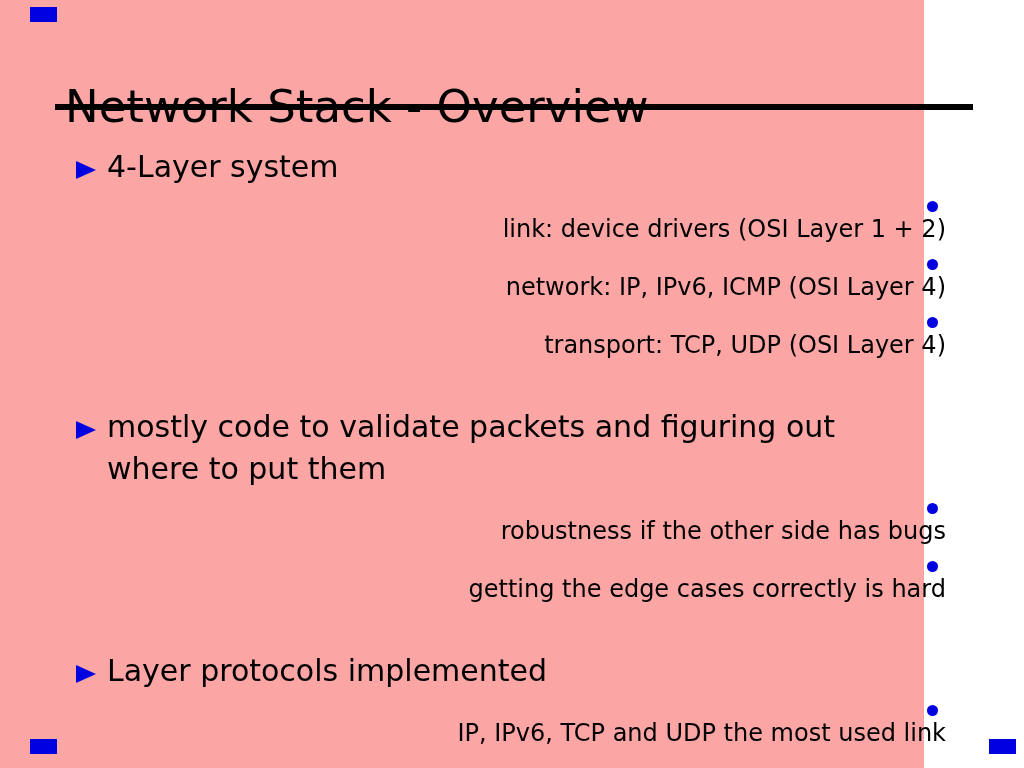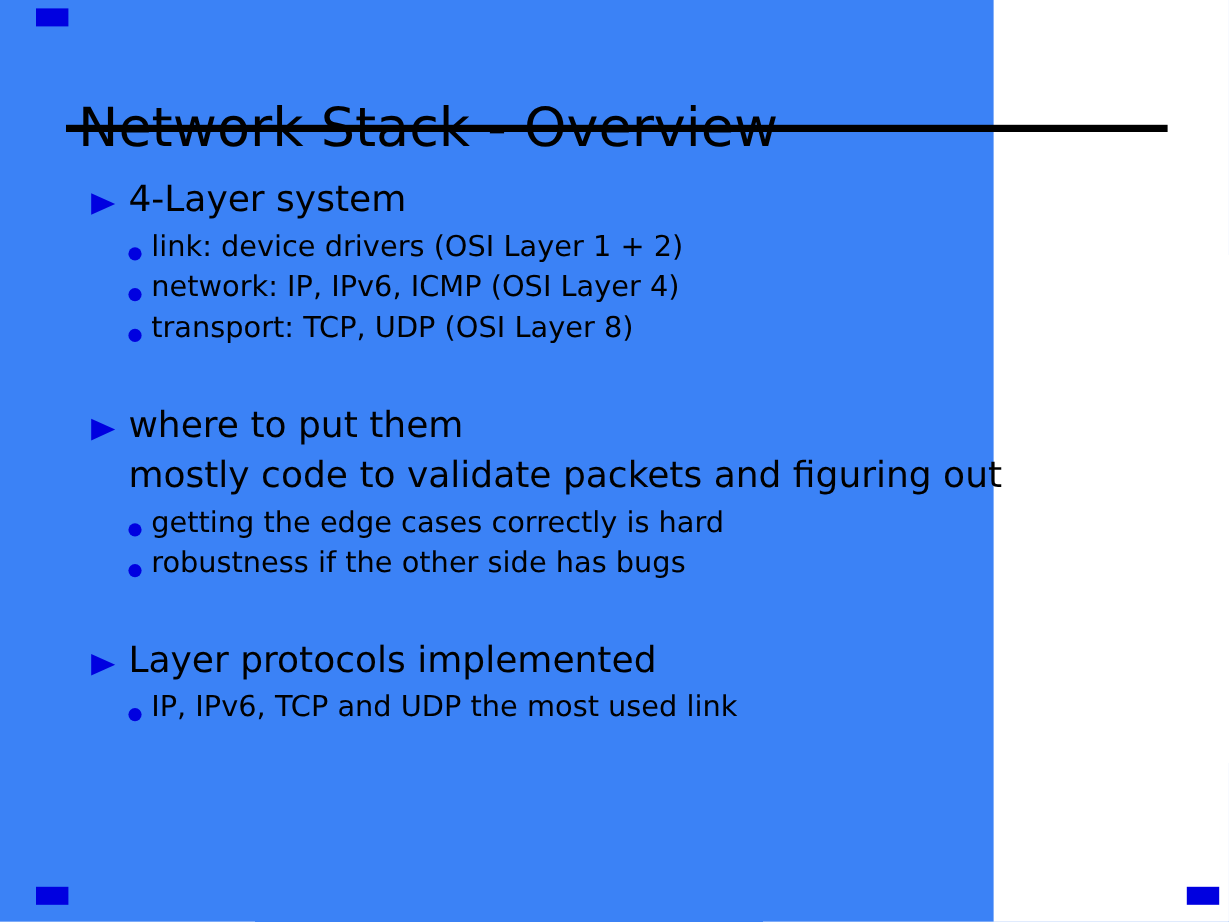--- a/index.html
+++ b/index.html
@@ -9,22 +9,22 @@
     height: 768px;
     background: #ffffff;
     font-family: "DejaVu Sans", "Liberation Sans", sans-serif;
     color: #000000;
     overflow: hidden;
   }
   :root { --accent: #0000e0; }
   .slide {
     position: absolute;
     left: 0; top: 0;
-    width: 828px; height: 768px;
-    background: #3b82f6;
+    width: 924px; height: 768px;
+    background: #fca5a5;
   }
   .corner-marker {
     position: absolute;
     width: 27px; height: 15px;
     background: var(--accent);
   }
   .corner-tl { left: 30px; top: 7px; }
   .corner-bl { left: 30px; top: 739px; }
   .corner-br { left: 989px; top: 739px; }
   .slide-title {
@@ -61,22 +61,23 @@
     margin-top: 15px;
     margin-right: 11px;
   }
   .heading-text {
     font-size: 30px;
     line-height: 42px;
   }
   .heading-line { display: block; }
   .sub-item {
     display: flex;
-    align-items: center;
+    align-items: flex-end;
     margin-left: 31px;
+    flex-direction: column;
   }
   .dot-bullet {
     flex: none;
     width: 11px; height: 11px;
     border-radius: 50%;
     background: var(--accent);
     margin-top: 13px;
     margin-right: 8px;
   }
   .sub-text {
@@ -107,39 +108,39 @@
       <div class="sub-item">
         <span class="dot-bullet"></span>
         <span class="sub-text">link: device drivers (OSI Layer 1 + 2)</span>
       </div>
       <div class="sub-item">
         <span class="dot-bullet"></span>
         <span class="sub-text">network: IP, IPv6, ICMP (OSI Layer 4)</span>
       </div>
       <div class="sub-item">
         <span class="dot-bullet"></span>
-        <span class="sub-text">transport: TCP, UDP (OSI Layer 8)</span>
+        <span class="sub-text">transport: TCP, UDP (OSI Layer 4)</span>
       </div>
     </div>
 
     <div class="section">
       <div class="heading-row">
         <span class="tri-bullet"></span>
         <span class="heading-text">
+          <span class="heading-line">mostly code to validate packets and figuring out</span>
           <span class="heading-line">where to put them</span>
-          <span class="heading-line">mostly code to validate packets and figuring out</span>
         </span>
       </div>
       <div class="sub-item">
         <span class="dot-bullet"></span>
-        <span class="sub-text">getting the edge cases correctly is hard</span>
+        <span class="sub-text">robustness if the other side has bugs</span>
       </div>
       <div class="sub-item">
         <span class="dot-bullet"></span>
-        <span class="sub-text">robustness if the other side has bugs</span>
+        <span class="sub-text">getting the edge cases correctly is hard</span>
       </div>
     </div>
 
     <div class="section">
       <div class="heading-row">
         <span class="tri-bullet"></span>
         <span class="heading-text">Layer protocols implemented</span>
       </div>
       <div class="sub-item">
         <span class="dot-bullet"></span>

